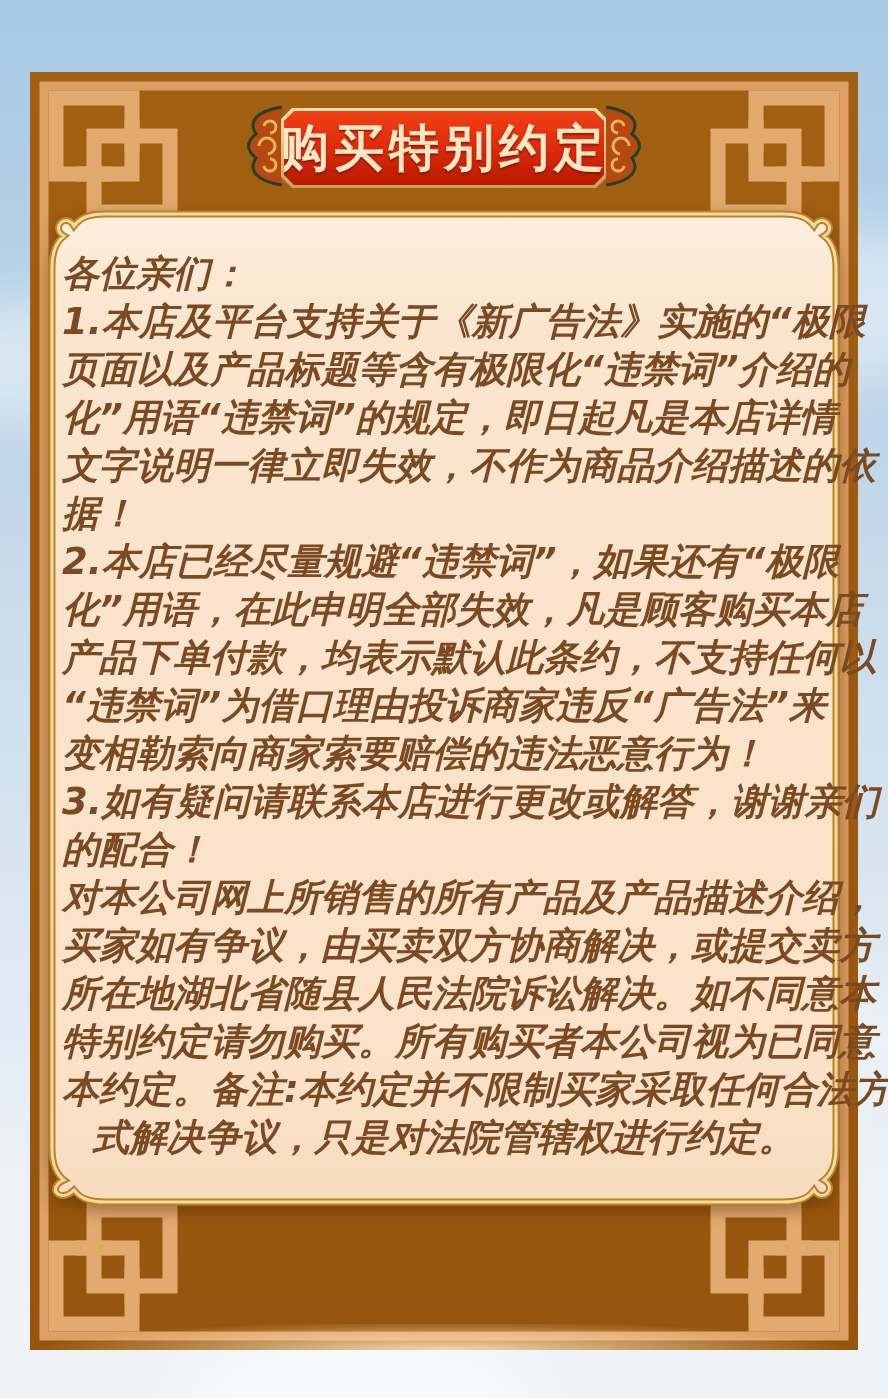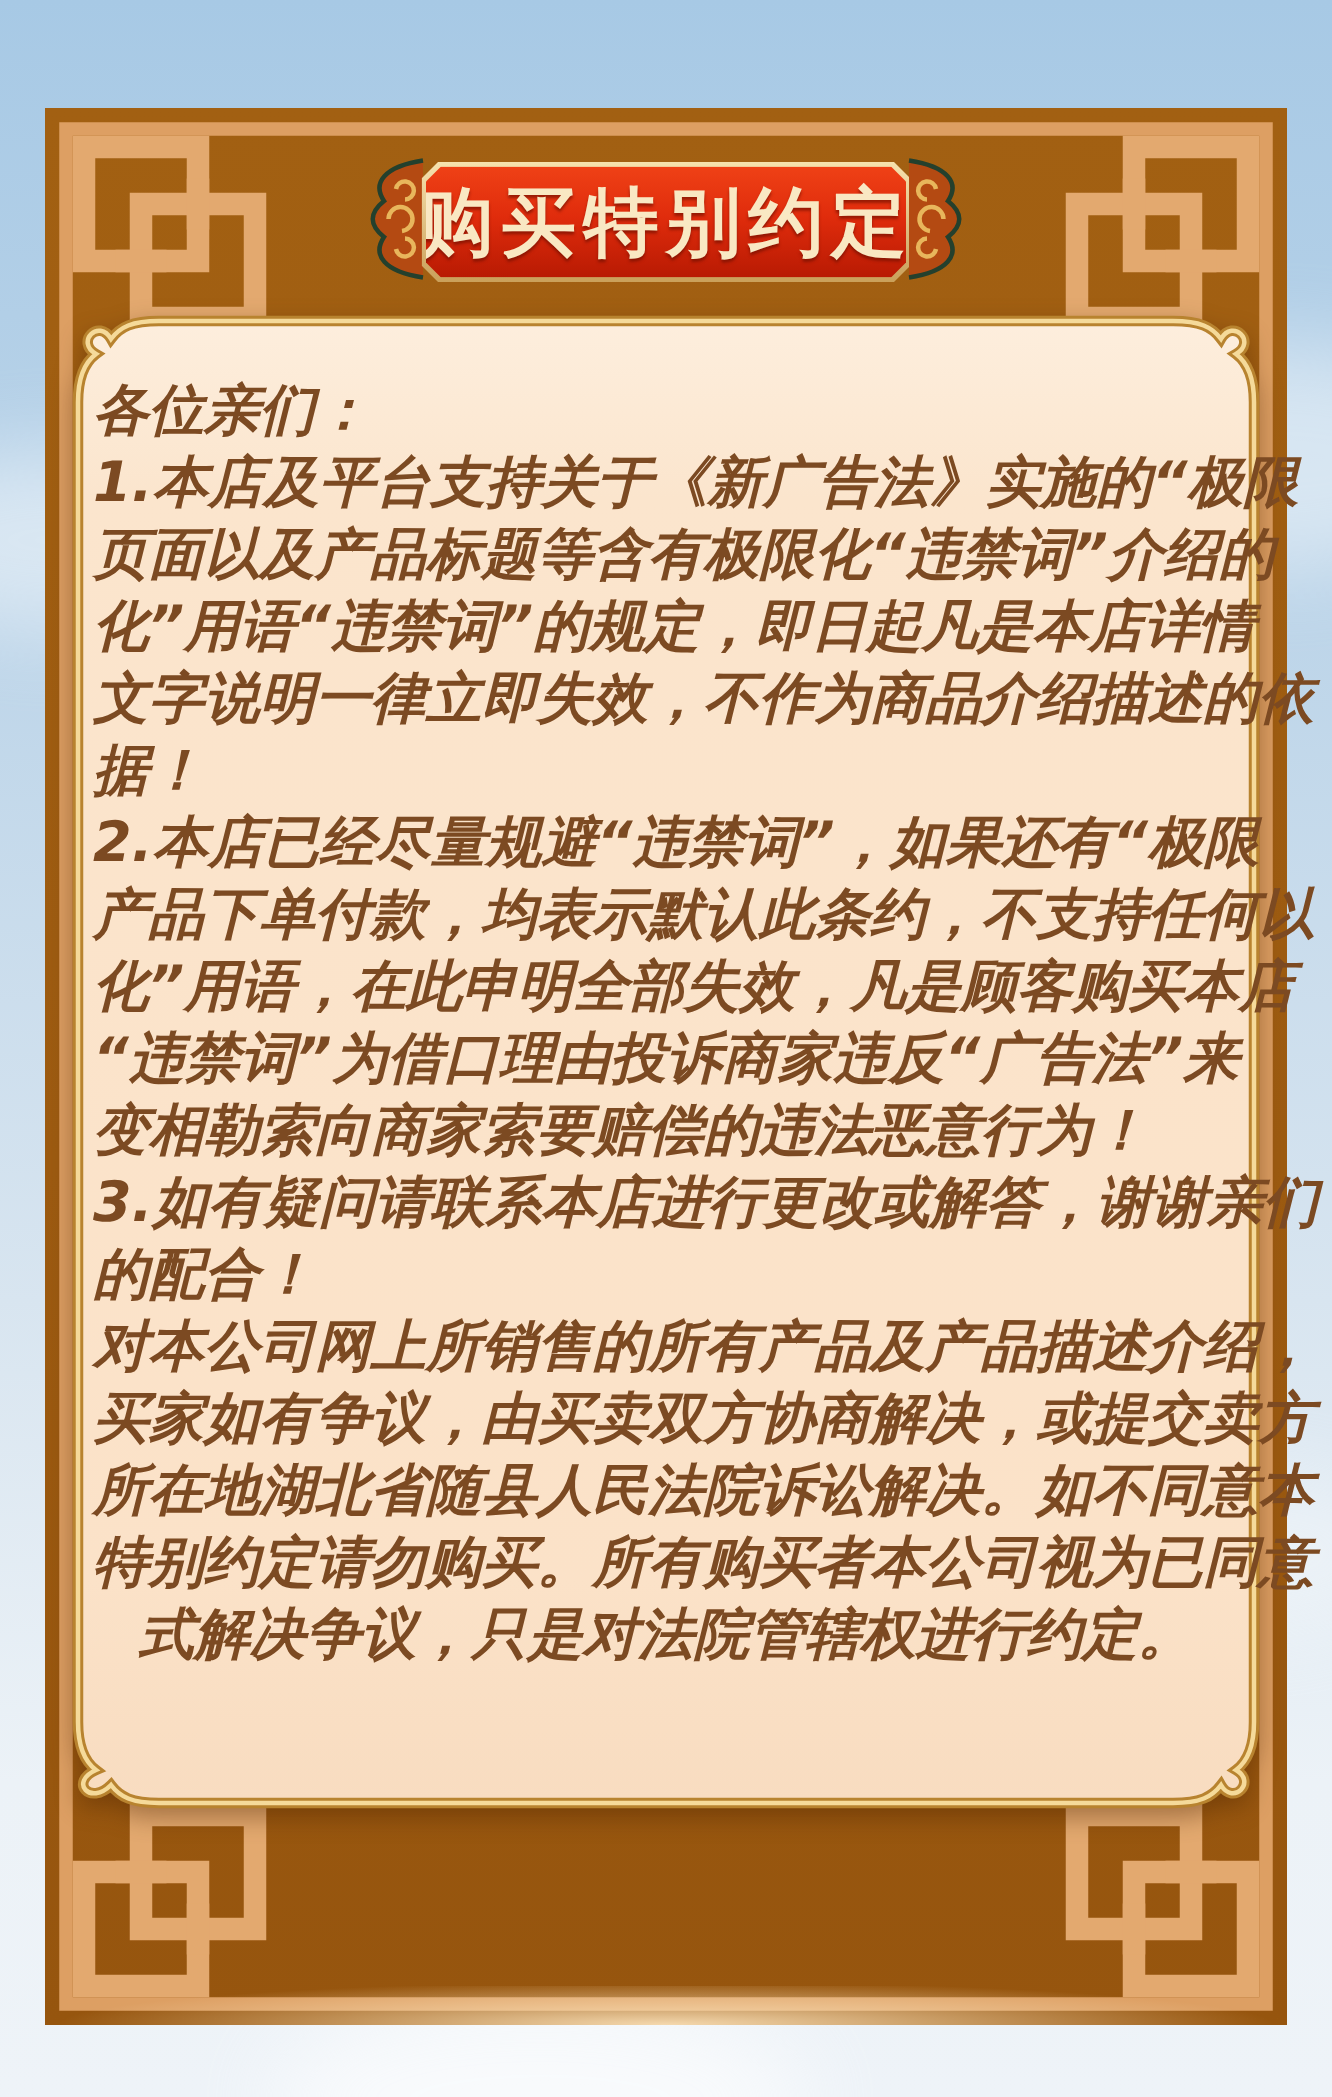--- a/index.html
+++ b/index.html
@@ -141,31 +141,32 @@
     </svg>
     <div class="panel-content" id="notice-content">
         <div class="nblock">
           <div class="line left">各位亲们：</div>
           <div class="line">1.本店及平台支持关于《新广告法》实施的“极限</div>
           <div class="line">页面以及产品标题等含有极限化“违禁词”介绍的</div>
           <div class="line">化”用语“违禁词”的规定，即日起凡是本店详情</div>
           <div class="line">文字说明一律立即失效，不作为商品介绍描述的依</div>
           <div class="line left">据！</div>
           <div class="line">2.本店已经尽量规避“违禁词”，如果还有“极限</div>
+          <div class="line">化”用语，在此申明全部失效，凡是顾客购买本店</div>
           <div class="line">产品下单付款，均表示默认此条约，不支持任何以</div>
-          <div class="line">化”用语，在此申明全部失效，凡是顾客购买本店</div>
           <div class="line">“违禁词”为借口理由投诉商家违反“广告法”来</div>
           <div class="line left">变相勒索向商家索要赔偿的违法恶意行为！</div>
           <div class="line">3.如有疑问请联系本店进行更改或解答，谢谢亲们</div>
           <div class="line left">的配合！</div>
         </div>
         <div class="nblock">
           <div class="line">对本公司网上所销售的所有产品及产品描述介绍，</div>
           <div class="line">买家如有争议，由买卖双方协商解决，或提交卖方</div>
           <div class="line">所在地湖北省随县人民法院诉讼解决。如不同意本</div>
           <div class="line">特别约定请勿购买。所有购买者本公司视为已同意</div>
+          <div class="line">本约定。备注:本约定并不限制买家采取任何合法方</div>
           <div class="line center">式解决争议，只是对法院管辖权进行约定。</div>
         </div>
       </div>
   </div>
 
   <div class="card-bottom-glow"></div>
 </div>
 
 </body></html>

